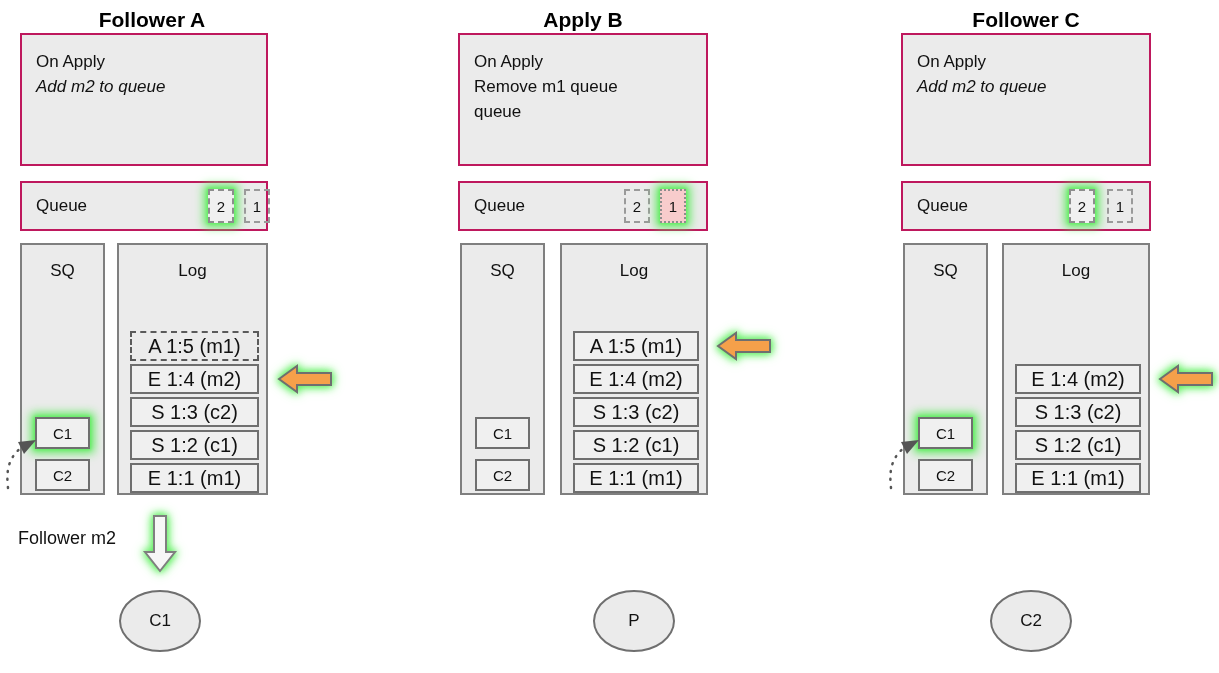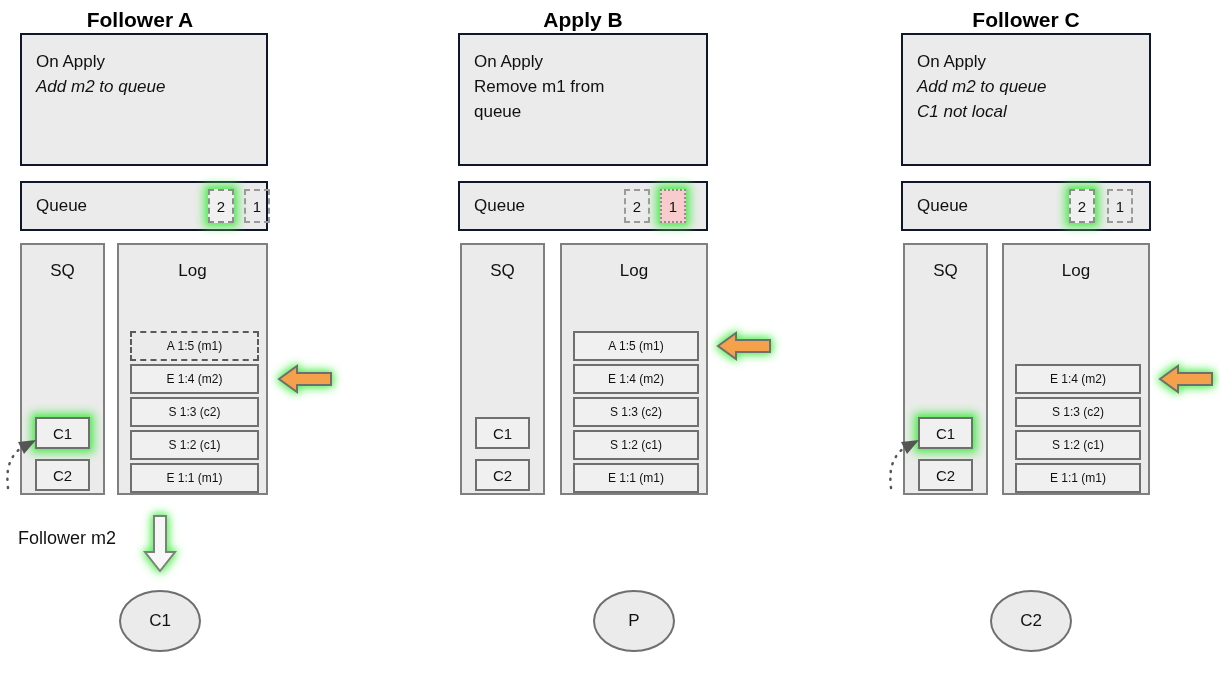--- a/index.html
+++ b/index.html
@@ -10,21 +10,21 @@
   }
   .node{position:absolute;box-sizing:border-box;}
 
   .col-title{
     font-size:21px;font-weight:bold;color:#000;
     text-align:center;white-space:nowrap;
   }
 
   
   .panel{
-    background:#ebebeb;border:2px solid #0f172a;box-sizing:border-box;
+    background:#ebebeb;border:2px solid #be185d;box-sizing:border-box;
   }
 
   .onapply{
     padding:14px 14px 0 14px;font-size:17px;line-height:25px;
   }
   .onapply .ln1{font-style:normal;}
   .onapply .it{font-style:italic;}
   .onapply .norm{font-style:normal;}
 
   .queue-label{
@@ -64,21 +64,21 @@
     font-size:15px;display:flex;align-items:center;justify-content:center;
   }
   .cbox.glow{
     box-shadow:0 0 9px 4px #5eea5e, 0 0 3px 1px #7dfa7d;
   }
 
   
   .lentry{
     position:absolute;height:30px;box-sizing:border-box;
     background:#f0f0f0;border:2px solid #6f6f6f;
-    font-size:12px;display:flex;align-items:center;justify-content:center;
+    font-size:20px;display:flex;align-items:center;justify-content:center;
     white-space:nowrap;
   }
   .lentry.dashed{border:2px dashed #5a5a5a;background:transparent;}
 
   
   .oarrow{position:absolute;width:56px;height:34px;}
   .oarrow svg{display:block;overflow:visible;
     filter:drop-shadow(0 0 5px #5eea5e) drop-shadow(0 0 3px #7dfa7d);}
 
   
@@ -95,21 +95,21 @@
   
   .ellipse{
     position:absolute;width:82px;height:62px;border-radius:50%;
     background:#ebebeb;border:2px solid #6f6f6f;box-sizing:border-box;
     font-size:17px;display:flex;align-items:center;justify-content:center;
   }
 </style>
 </head>
 <body>
 
-<div class="node col-title" style="left:16px;top:8px;width:248px;">Follower A</div>
+<div class="node col-title" style="left:28px;top:8px;width:248px;">Follower A</div>
 
 <div class="node panel" style="left:20px;top:33px;width:248px;height:133px;">
   <div class="onapply">
     <div class="ln1">On Apply</div>
     <div class="it">Add m2 to queue</div>
   </div>
 </div>
 
 <div class="node panel" style="left:20px;top:181px;width:248px;height:50px;">
   <div class="queue-label">Queue</div>
@@ -152,21 +152,21 @@
   </svg>
 </div>
 
 <div class="node ellipse" style="left:119px;top:590px;">C1</div>
 
 <div class="node col-title" style="left:458px;top:8px;width:250px;">Apply B</div>
 
 <div class="node panel" style="left:458px;top:33px;width:250px;height:133px;">
   <div class="onapply">
     <div class="ln1">On Apply</div>
-    <div class="norm">Remove m1 from</div>
+    <div class="norm">Remove m1 queue</div>
     <div class="norm">queue</div>
   </div>
 </div>
 
 <div class="node panel" style="left:458px;top:181px;width:250px;height:50px;">
   <div class="queue-label">Queue</div>
   <div class="qtok dashed" style="left:164px;">2</div>
   <div class="qtok dotted-hl" style="left:200px;">1</div>
 </div>
 
@@ -192,21 +192,20 @@
 </div>
 
 <div class="node ellipse" style="left:593px;top:590px;">P</div>
 
 <div class="node col-title" style="left:901px;top:8px;width:250px;">Follower C</div>
 
 <div class="node panel" style="left:901px;top:33px;width:250px;height:133px;">
   <div class="onapply">
     <div class="ln1">On Apply</div>
     <div class="it">Add m2 to queue</div>
-    <div class="it">C1 not local</div>
   </div>
 </div>
 
 <div class="node panel" style="left:901px;top:181px;width:250px;height:50px;">
   <div class="queue-label">Queue</div>
   <div class="qtok dashed-hl" style="left:166px;">2</div>
   <div class="qtok dashed" style="left:204px;">1</div>
 </div>
 
 <div class="node colbox" style="left:903px;top:243px;width:85px;height:252px;">

